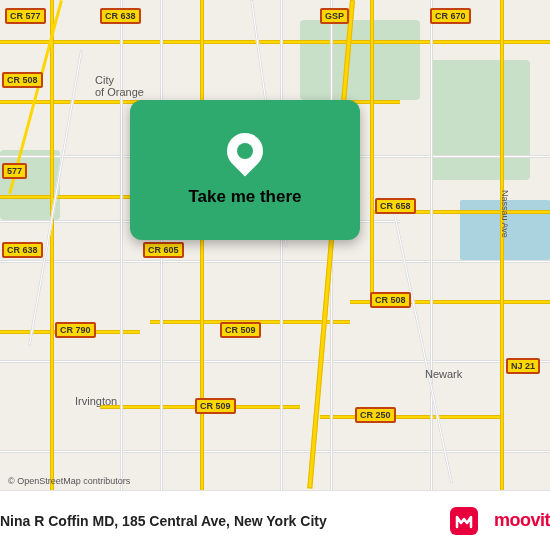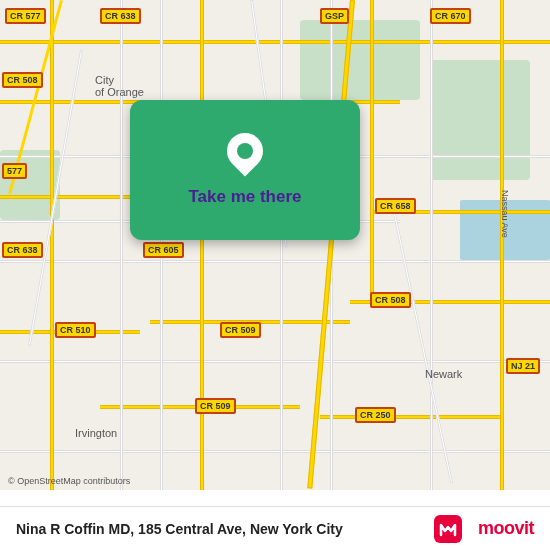--- a/index.html
+++ b/index.html
@@ -42,26 +42,26 @@
       align-items: center;
       justify-content: center;
       cursor: pointer;
       box-shadow: 0 4px 12px rgba(0,0,0,0.3);
       z-index: 10;
     }
 
     
     #bottom-bar {
       width: 550px;
-      height: 44px;
+      height: 60px;
       background-color: white;
       display: flex;
       align-items: center;
       justify-content: space-between;
-      padding: 0 16px;
+      padding: 0 0;
       border-top: 1px solid #e0e0e0;
       position: absolute;
       bottom: 0;
       left: 0;
     }
 
     .bottom-left {
       display: flex;
       flex-direction: column;
     }
@@ -205,40 +205,40 @@
 
   <div class="cr-label" style="left:5px;top:8px;">CR 577</div>
   <div class="cr-label" style="left:100px;top:8px;">CR 638</div>
   <div class="cr-label" style="left:430px;top:8px;">CR 670</div>
   <div class="cr-label" style="left:320px;top:8px;">GSP</div>
   <div class="cr-label" style="left:2px;top:72px;">CR 508</div>
   <div class="cr-label" style="left:2px;top:163px;">577</div>
   <div class="cr-label" style="left:2px;top:242px;">CR 638</div>
   <div class="cr-label" style="left:143px;top:242px;">CR 605</div>
   <div class="cr-label" style="left:375px;top:198px;">CR 658</div>
-  <div class="cr-label" style="left:55px;top:322px;">CR 510</div>
+  <div class="cr-label" style="left:55px;top:322px;">CR 790</div>
   <div class="cr-label" style="left:220px;top:322px;">CR 509</div>
   <div class="cr-label" style="left:370px;top:292px;">CR 508</div>
   <div class="cr-label" style="left:195px;top:398px;">CR 509</div>
   <div class="cr-label" style="left:355px;top:407px;">CR 250</div>
   <div class="cr-label" style="left:506px;top:358px;">NJ 21</div>
 
   <div style="position:absolute;left:510px;top:190px;font-size:9px;color:#555;transform:rotate(90deg);transform-origin:left top;z-index:5;white-space:nowrap;">Nassau Ave</div>
 
   <div class="town-label" style="left:95px;top:74px;">City<br>of Orange</div>
-  <div class="town-label" style="left:75px;top:395px;margin-top:32px;">Irvington</div>
+  <div class="town-label" style="left:75px;top:395px;">Irvington</div>
   <div class="town-label" style="left:425px;top:368px;">Newark</div>
 
   <div class="take-me-there-card">
 
     <div style="position:relative;width:36px;height:46px;margin-bottom:8px;">
       <div style="position:absolute;top:0;left:0;width:36px;height:36px;background:white;border-radius:50% 50% 50% 0;transform:rotate(-45deg);"></div>
       <div style="position:absolute;top:10px;left:10px;width:16px;height:16px;background:#2eaa6e;border-radius:50%;z-index:2;"></div>
     </div>
-    <span style="color:#4c1d95;font-size:17px;font-weight:600;">Take me there</span>
+    <span style="color:#000000;font-size:17px;font-weight:600;">Take me there</span>
   </div>
 
   <div style="position:absolute;bottom:4px;left:8px;font-size:9px;color:#555;z-index:10;">
     <span>© OpenStreetMap contributors</span>
   </div>
 </div>
 
 <div id="bottom-bar">
   <div class="bottom-left">
     <div class="location-title">Nina R Coffin MD, 185 Central Ave, New York City</div>

